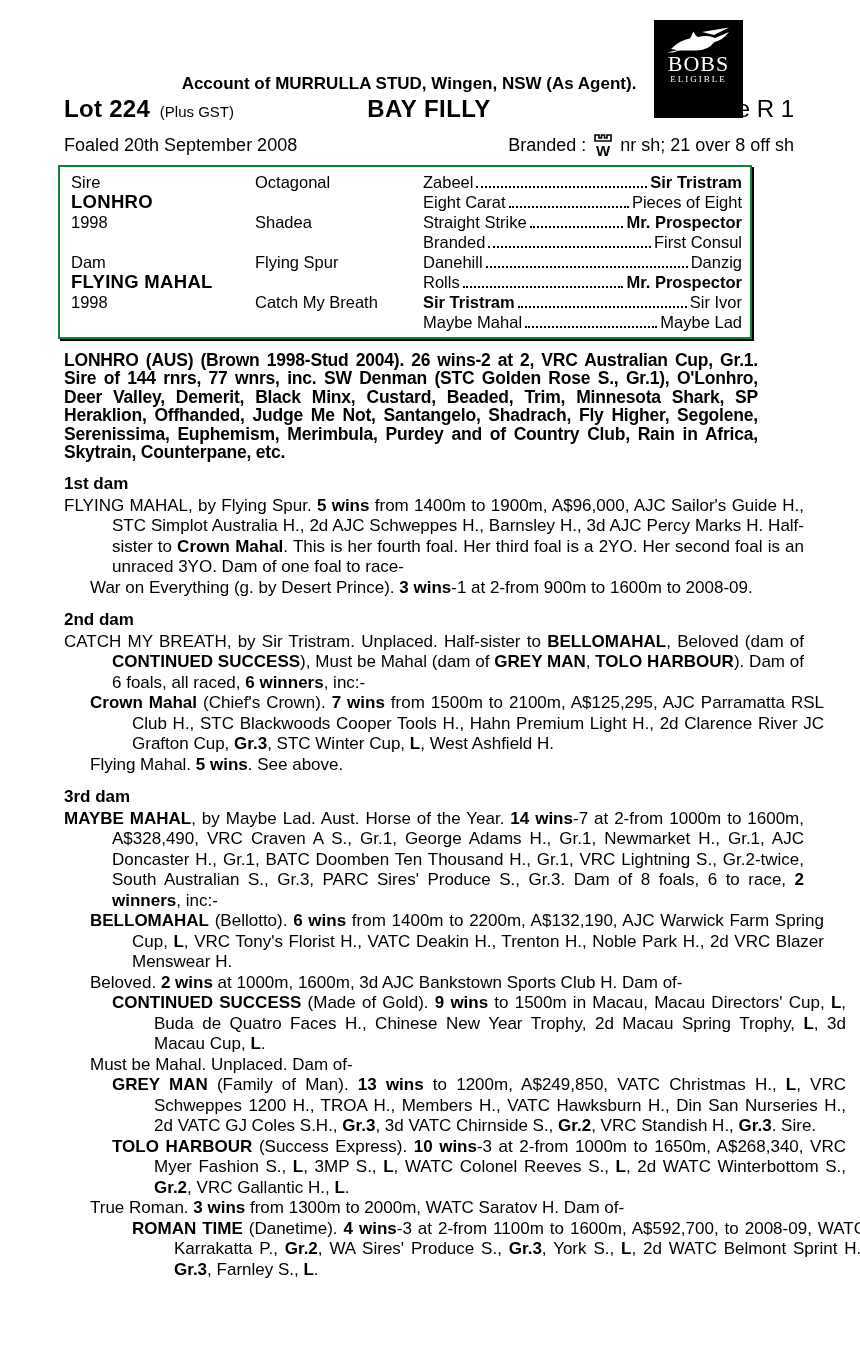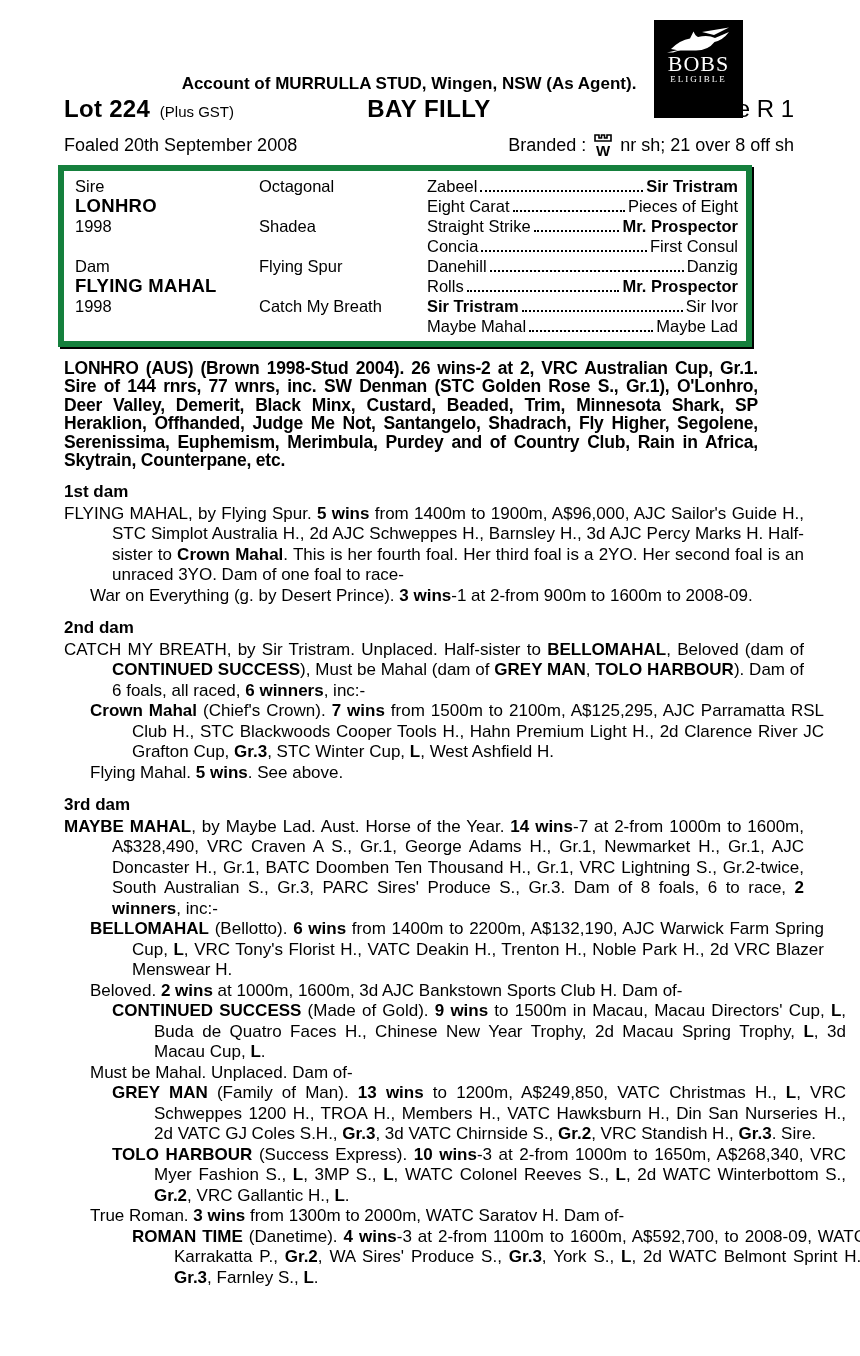--- a/index.html
+++ b/index.html
@@ -31,21 +31,21 @@
   .lot-num{font-weight:bold;font-size:24px;letter-spacing:0.3px;}
   .gst{font-size:15px;margin-left:5px;}
   .bay{font-size:24px;font-weight:bold;text-align:center;letter-spacing:0.5px;}
   .stable{font-size:24px;font-weight:normal;text-align:right;}
   .foaled-row{display:flex;justify-content:space-between;align-items:flex-end;width:730px;margin-top:9px;font-size:18px;}
   .branded{display:flex;align-items:flex-end;gap:5px;}
   .brandmark{position:relative;top:2px;}
   
   .ped-table{
     margin-top:9px;margin-left:-6px;width:694px;box-sizing:border-box;
-    border:6px solid #15803d;box-shadow:2px 2px 0 #000;
+    border:2px solid #15803d;box-shadow:2px 2px 0 #000;
     display:flex;padding:5px 8px 5px 11px;
     font-size:16.5px;line-height:20px;
   }
   .ped-col1{width:184px;}
   .ped-col2{width:168px;}
   .ped-col3{flex:1;}
   .ped-cell{height:20px;white-space:nowrap;overflow:visible;}
   .ped-big{font-weight:bold;font-size:18.5px;letter-spacing:0.3px;}
   .ped-row{display:flex;align-items:flex-end;height:20px;white-space:nowrap;}
   .leader{flex:1;border-bottom:2px dotted #000;margin:0 3px 4px 3px;min-width:12px;}
@@ -132,21 +132,21 @@
           <span>Eight Carat</span>
           <div class="leader"></div>
           <span>Pieces of Eight</span>
         </div>
         <div class="ped-row">
           <span>Straight Strike</span>
           <div class="leader"></div>
           <b>Mr. Prospector</b>
         </div>
         <div class="ped-row">
-          <span>Concia</span>
+          <span>Branded</span>
           <div class="leader"></div>
           <span>First Consul</span>
         </div>
         <div class="ped-row">
           <span>Danehill</span>
           <div class="leader"></div>
           <span>Danzig</span>
         </div>
         <div class="ped-row">
           <span>Rolls</span>

